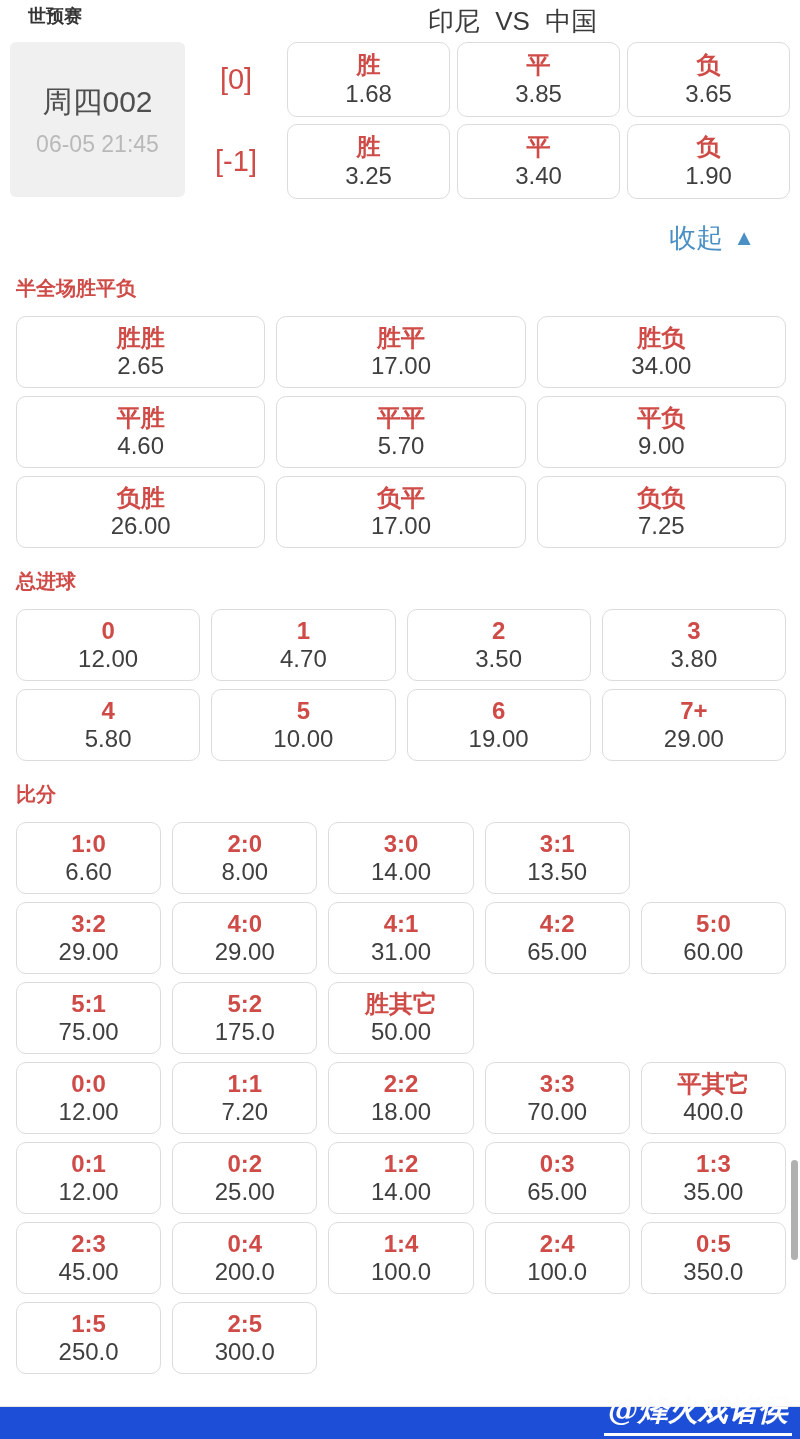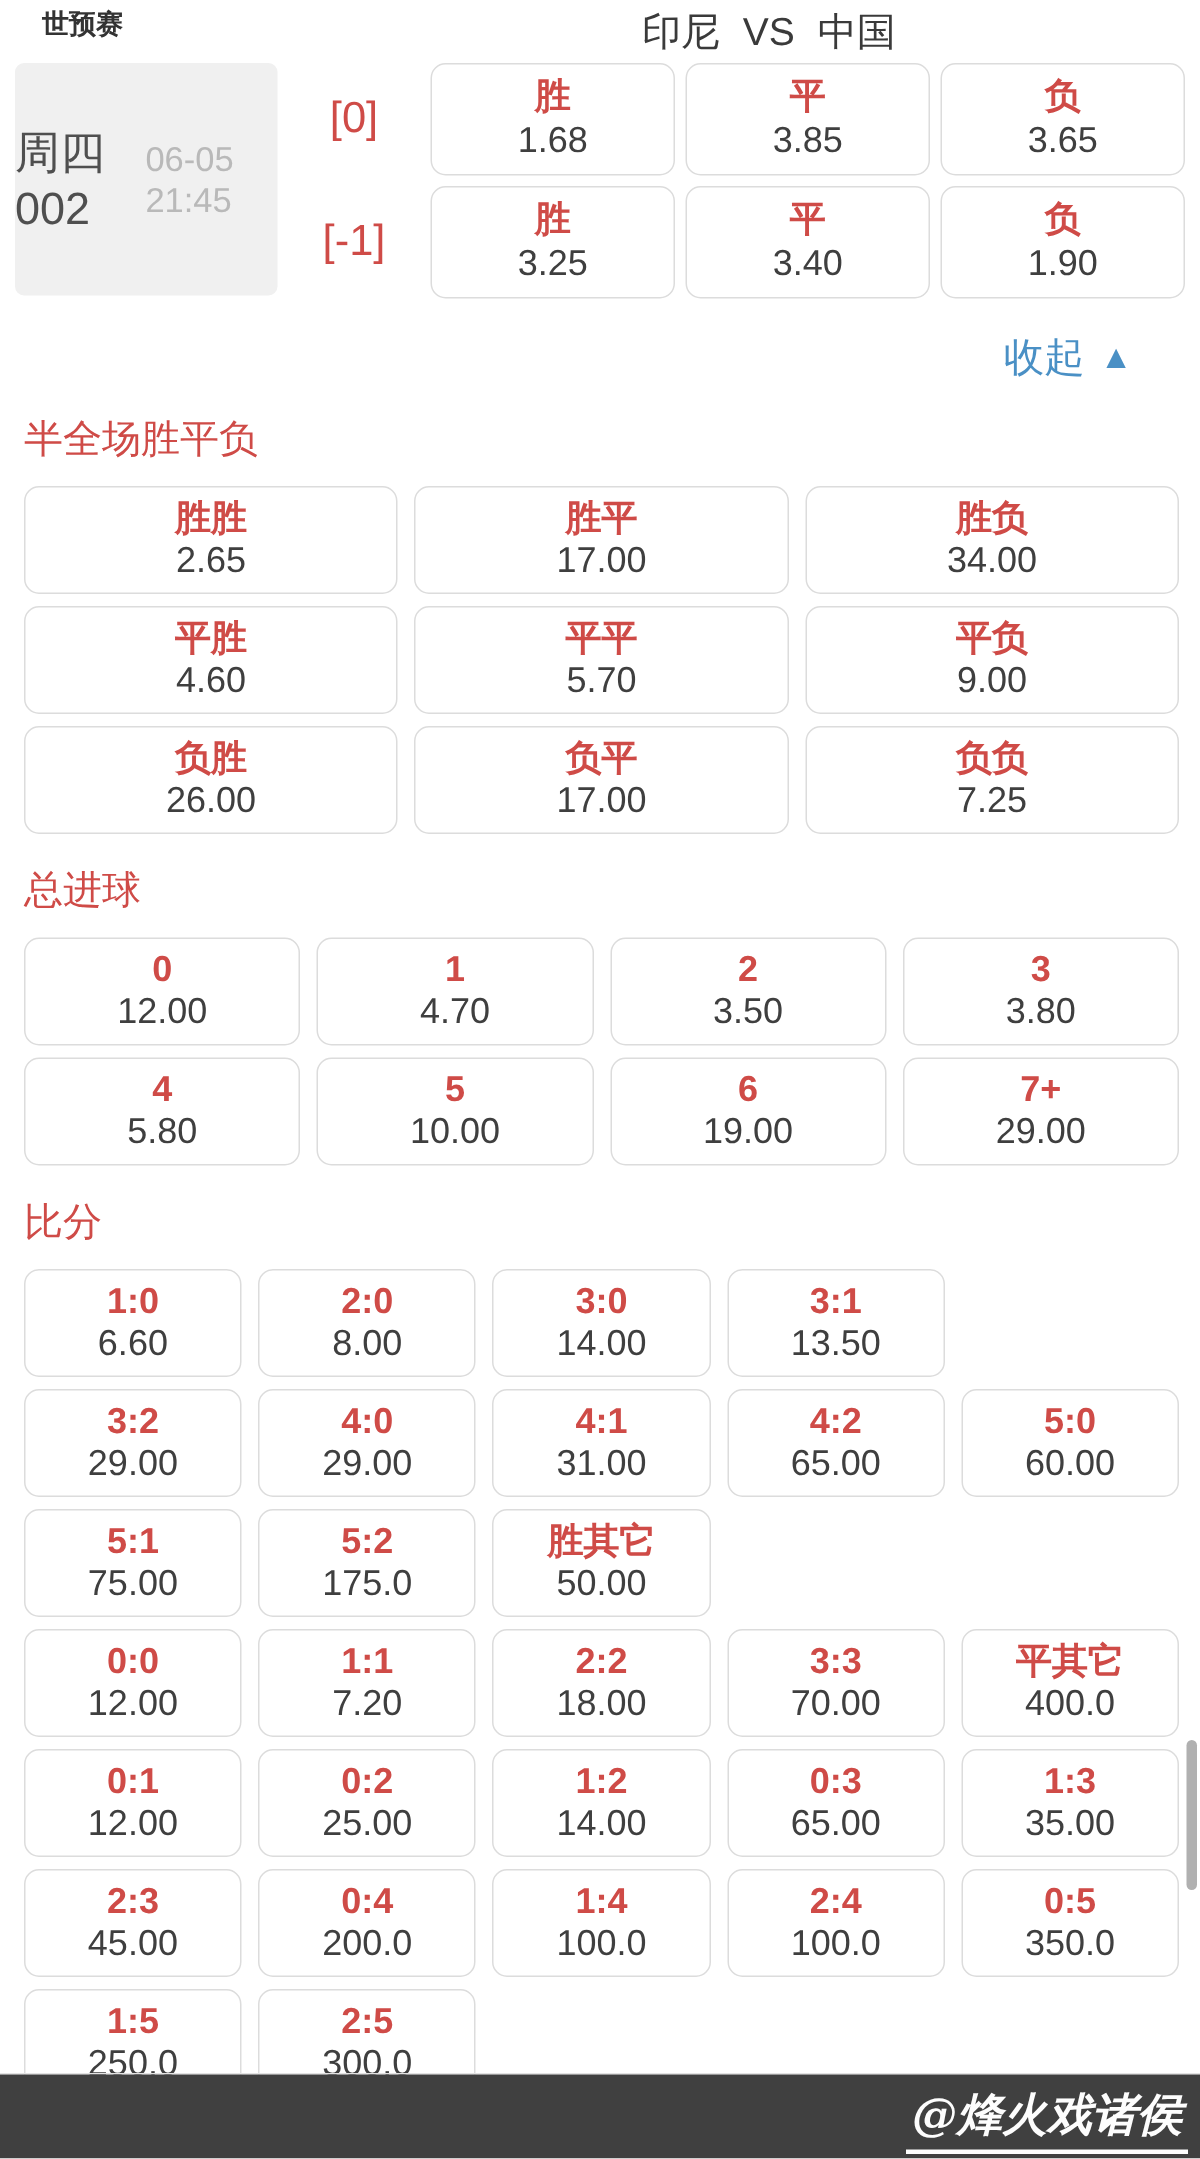--- a/index.html
+++ b/index.html
@@ -34,21 +34,21 @@
     word-spacing:8px;white-space:nowrap;
   }
   
   .match-block{
     display:flex;
     padding:2px 10px 0 10px;
   }
   .match-card{
     width:175px;height:155px;
     background:#f0f0f0;border-radius:6px;
-    display:flex;flex-direction:row;align-items:center;justify-content:center;
+    display:flex;flex-direction:column;align-items:center;justify-content:center;
     gap:8px;flex:none;
   }
   .match-code{font-size:30px;color:#4f4f4f;}
   .match-time{font-size:23px;color:#b9b9b9;}
   .handicap-area{flex:1;display:flex;flex-direction:column;gap:7px;}
   .handicap-row{display:flex;align-items:stretch;}
   .handicap-label{
     width:102px;flex:none;
     display:flex;align-items:center;justify-content:center;
     color:var(--red);font-size:29px;
@@ -76,33 +76,33 @@
   }
   .collapse-link{
     color:var(--blue);font-size:27px;
     display:flex;align-items:center;gap:10px;
     cursor:pointer;text-decoration:none;
   }
   .collapse-link .chev{font-size:22px;}
   
   .market-title{
     color:var(--red);
-    font-size:26px;font-weight:400;
+    font-size:20px;font-weight:700;
     margin:20px 16px 14px 16px;
   }
   .market-row{
     display:grid;
     grid-template-columns:repeat(var(--cols),1fr);
     column-gap:11px;
     margin:0 14px 8px 16px;
   }
   
   .page-footer{position:absolute;left:0;right:0;bottom:0;}
   .footer-divider{height:1px;background:#e3e3e3;}
-  .footer-strip{height:56px;background:#404040;position:relative;}
+  .footer-strip{height:32px;background:#1d4ed8;position:relative;}
   .watermark{
     position:absolute;right:8px;bottom:3px;
     font-family:"DejaVu Serif","Liberation Serif",serif;
     font-style:italic;font-weight:700;
     font-size:30px;color:#fdfdfd;
     border-bottom:3px solid #fdfdfd;
     padding:0 4px 2px 4px;
     white-space:nowrap;
   }
   

